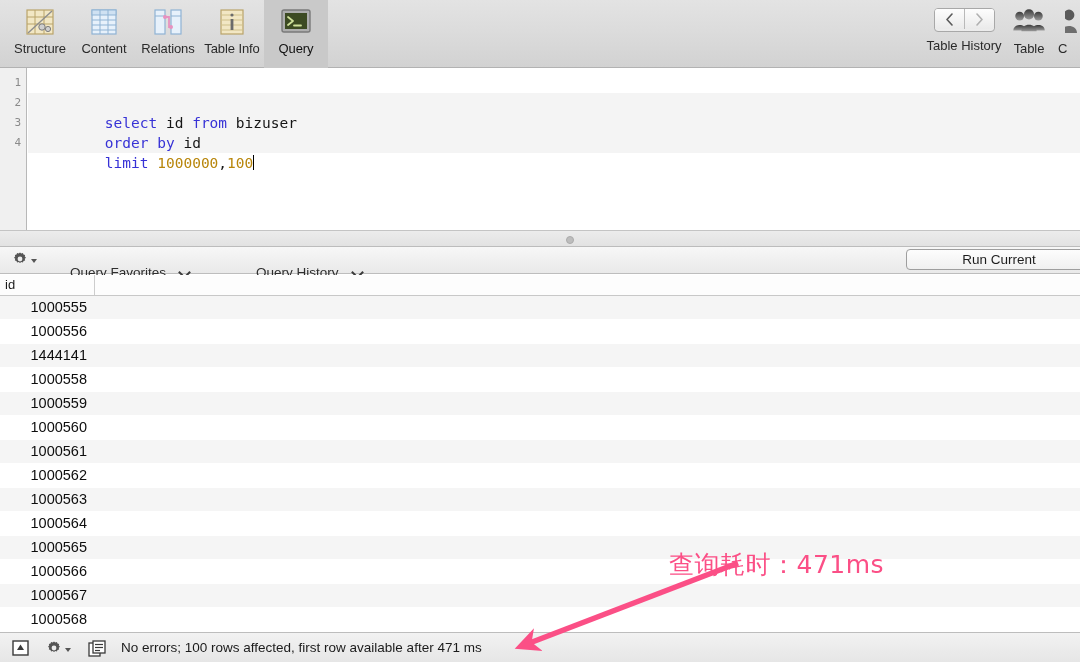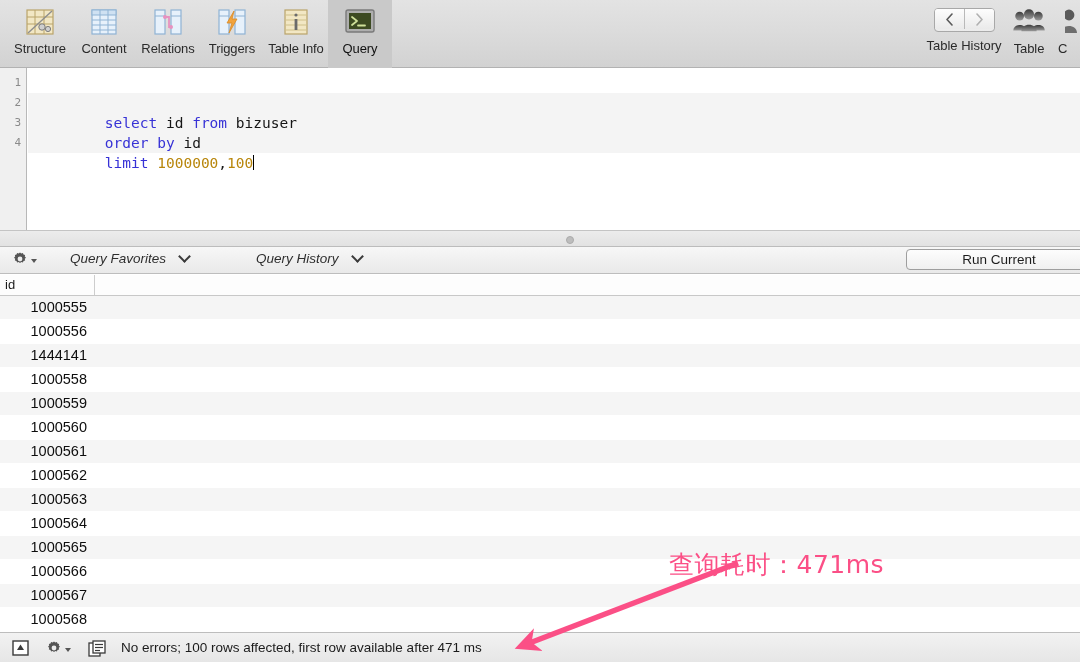--- a/index.html
+++ b/index.html
@@ -180,23 +180,23 @@
     display: flex; align-items: center;
   }
   .caret-dn {
     width: 0; height: 0;
     border-left: 3.5px solid transparent;
     border-right: 3.5px solid transparent;
     border-top: 4px solid #555;
     margin-left: 3px;
   }
   .popbtn {
-    position: absolute; top: 4px;
+    position: absolute; top: 15px;
     height: 20px;
-    display: flex; align-items: flex-start; font-style: italic;
+    display: flex; align-items: center;
   }
   .popbtn .plabel {
     font-size: 13.5px; color: #2e2e2e;
   }
   .chev {
     margin-left: 14px;
     width: 11px; height: 11px;
     position: relative;
   }
   .chev::after {
@@ -345,32 +345,20 @@
             <line x1="2" y1="8" x2="12" y2="8" stroke="#8fb3d4" stroke-width="1"></line>
             <line x1="18" y1="8" x2="28" y2="8" stroke="#8fb3d4" stroke-width="1"></line>
             <path d="M12 9 L16 9 L16 19 L18 19" fill="none" stroke="#e892c0" stroke-width="1.8"></path>
             <circle cx="12" cy="9" r="2" fill="#e892c0"></circle>
             <circle cx="18" cy="19" r="2" fill="#e892c0"></circle>
           </svg>
         </span>
         <span class="tblabel">Relations</span>
       </div>
 
-      <div class="tbitem">
-        <span class="tbicon">
-          <svg width="30" height="28" viewBox="0 0 30 28">
-            <rect x="2" y="2" width="10" height="24" fill="#e7f1fb" stroke="#8fb3d4" stroke-width="1.2"></rect>
-            <rect x="18" y="2" width="10" height="24" fill="#e7f1fb" stroke="#8fb3d4" stroke-width="1.2"></rect>
-            <line x1="2" y1="8" x2="12" y2="8" stroke="#8fb3d4" stroke-width="1"></line>
-            <line x1="18" y1="8" x2="28" y2="8" stroke="#8fb3d4" stroke-width="1"></line>
-            <path d="M17 3 L10 15 L15 15 L12 25 L20 11 L15 11 Z" fill="#f2a33c" stroke="#d98a25" stroke-width="0.8"></path>
-          </svg>
-        </span>
-        <span class="tblabel">Triggers</span>
-      </div>
 
       <div class="tbitem">
         <span class="tbicon">
           <svg width="30" height="28" viewBox="0 0 30 28">
             <rect x="4" y="2" width="22" height="24" fill="#f2e7c4" stroke="#b9a46a" stroke-width="1.2"></rect>
             <line x1="4" y1="7" x2="26" y2="7" stroke="#cfc08a" stroke-width="1"></line>
             <line x1="4" y1="12" x2="26" y2="12" stroke="#cfc08a" stroke-width="1"></line>
             <line x1="4" y1="17" x2="26" y2="17" stroke="#cfc08a" stroke-width="1"></line>
             <line x1="4" y1="22" x2="26" y2="22" stroke="#cfc08a" stroke-width="1"></line>
             <circle cx="15" cy="7" r="1.6" fill="#6b6b6b"></circle>

